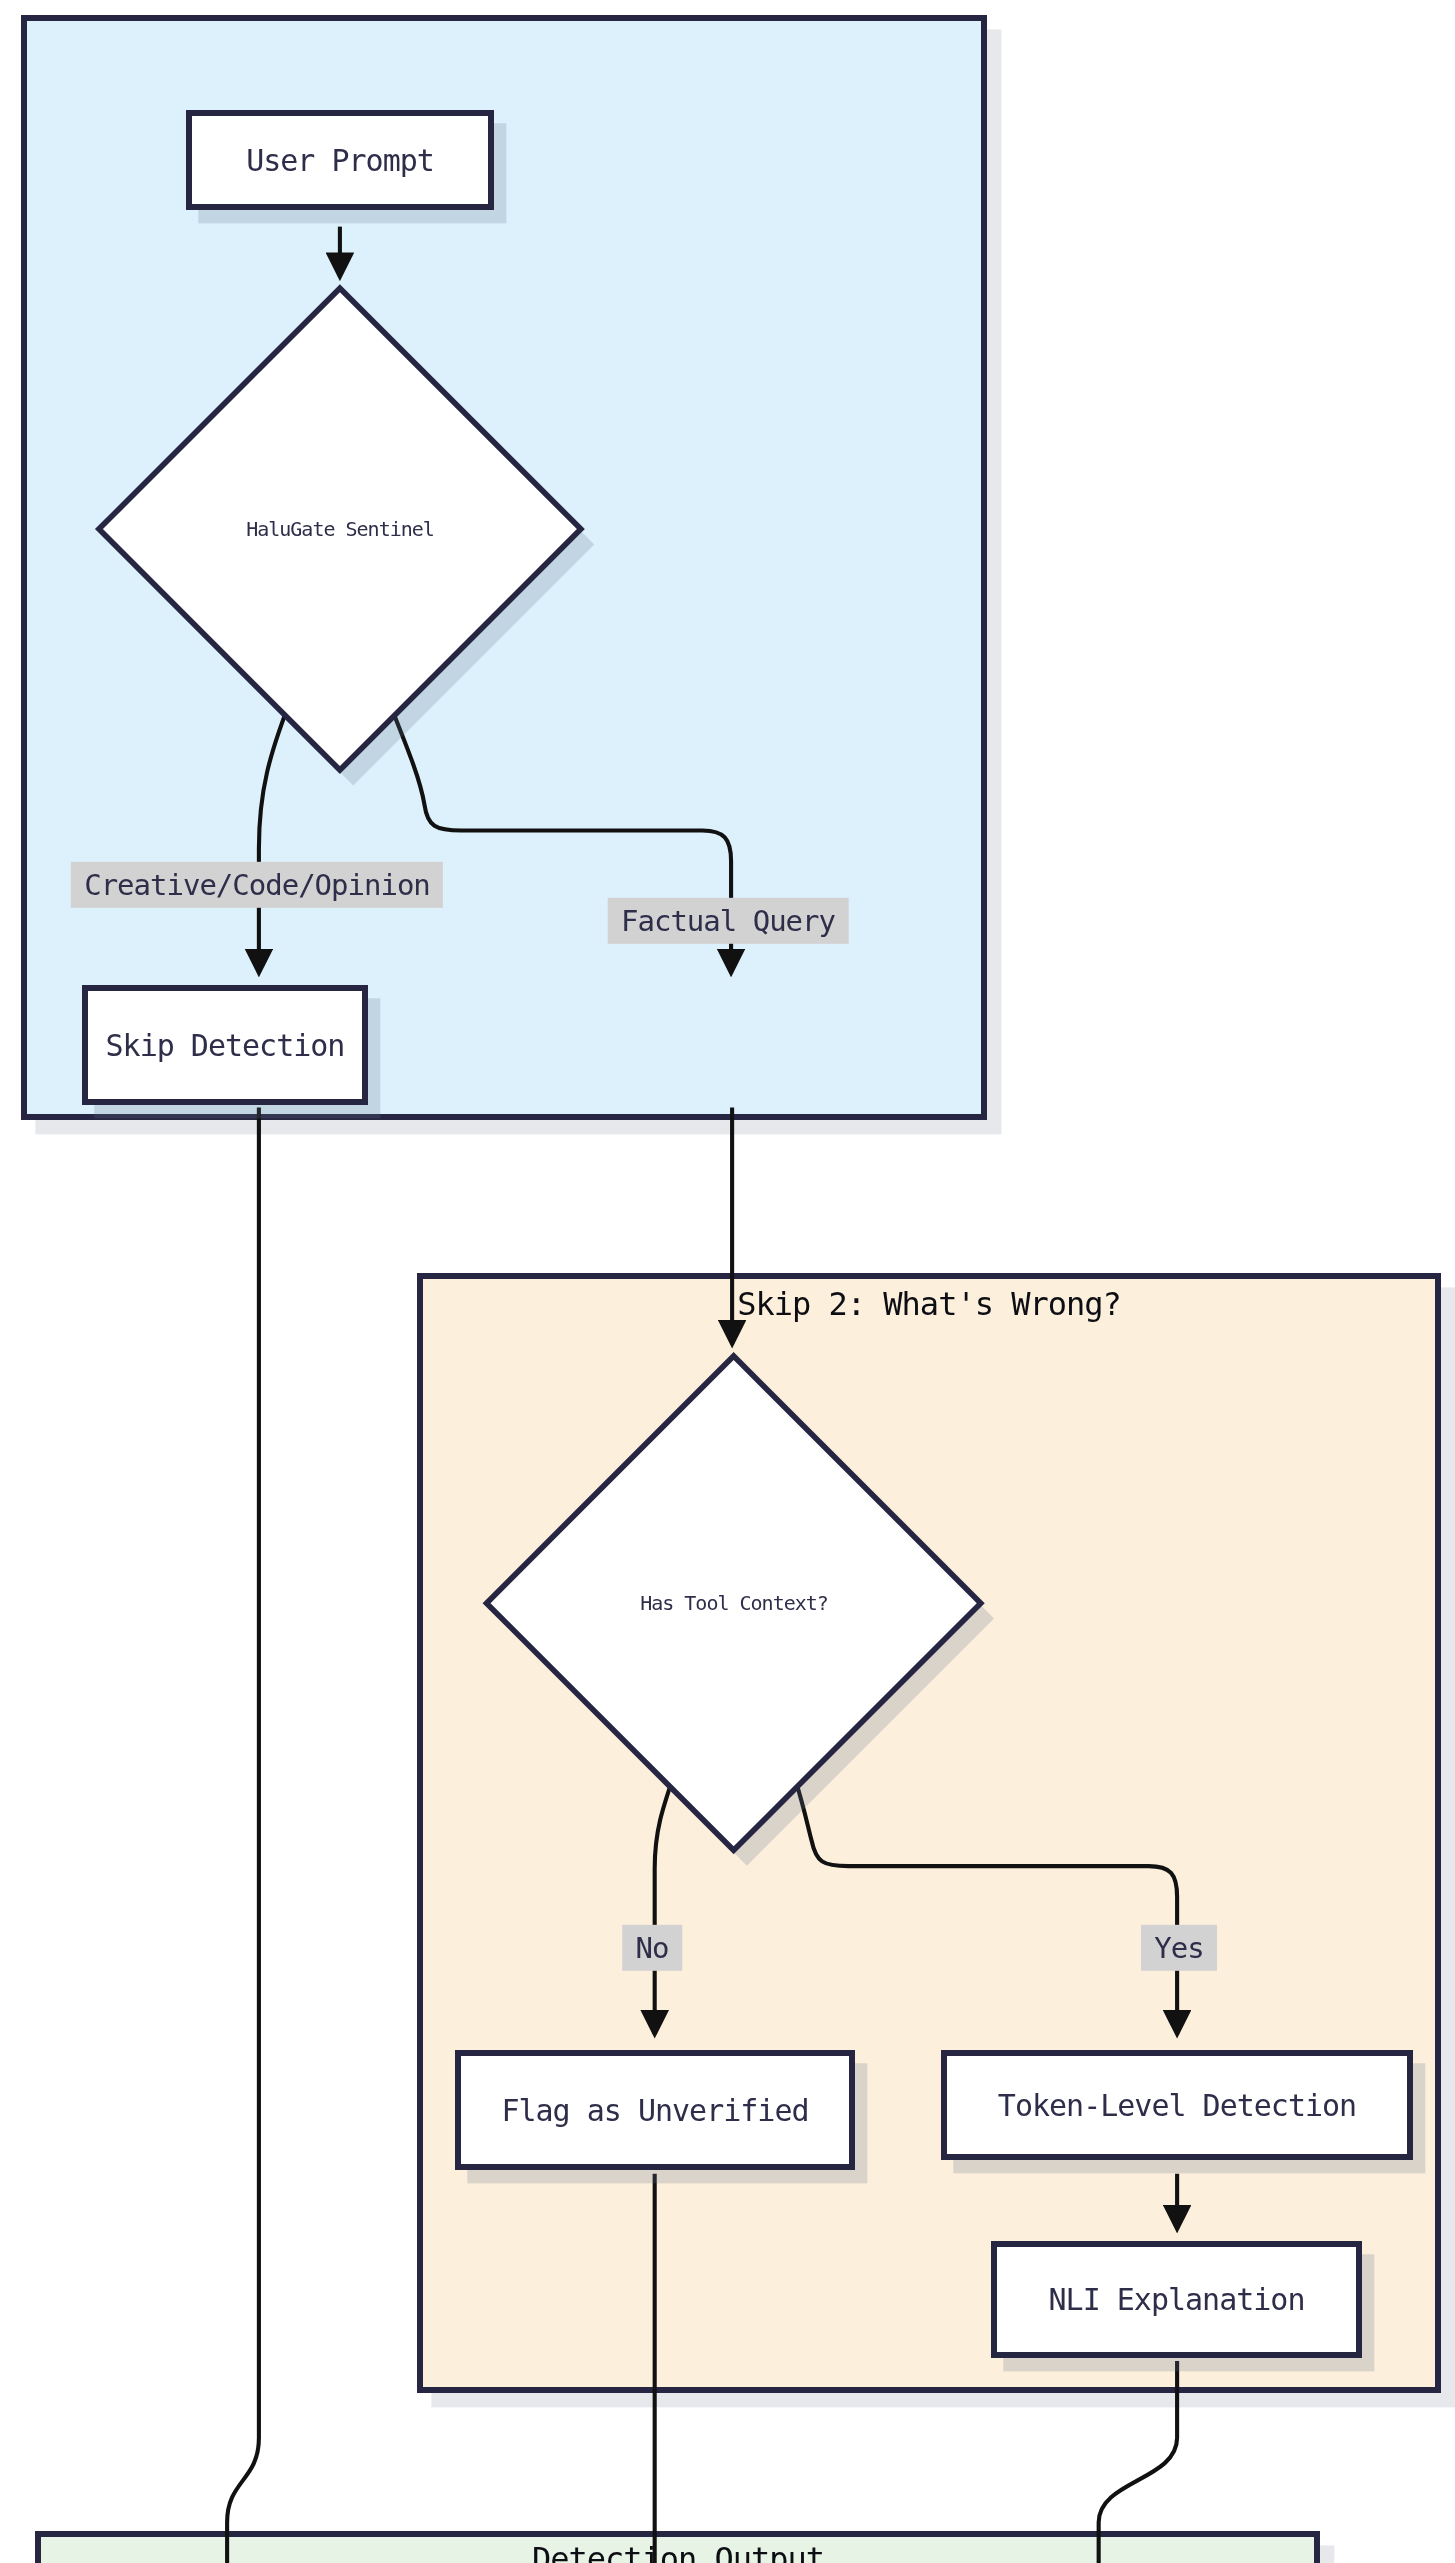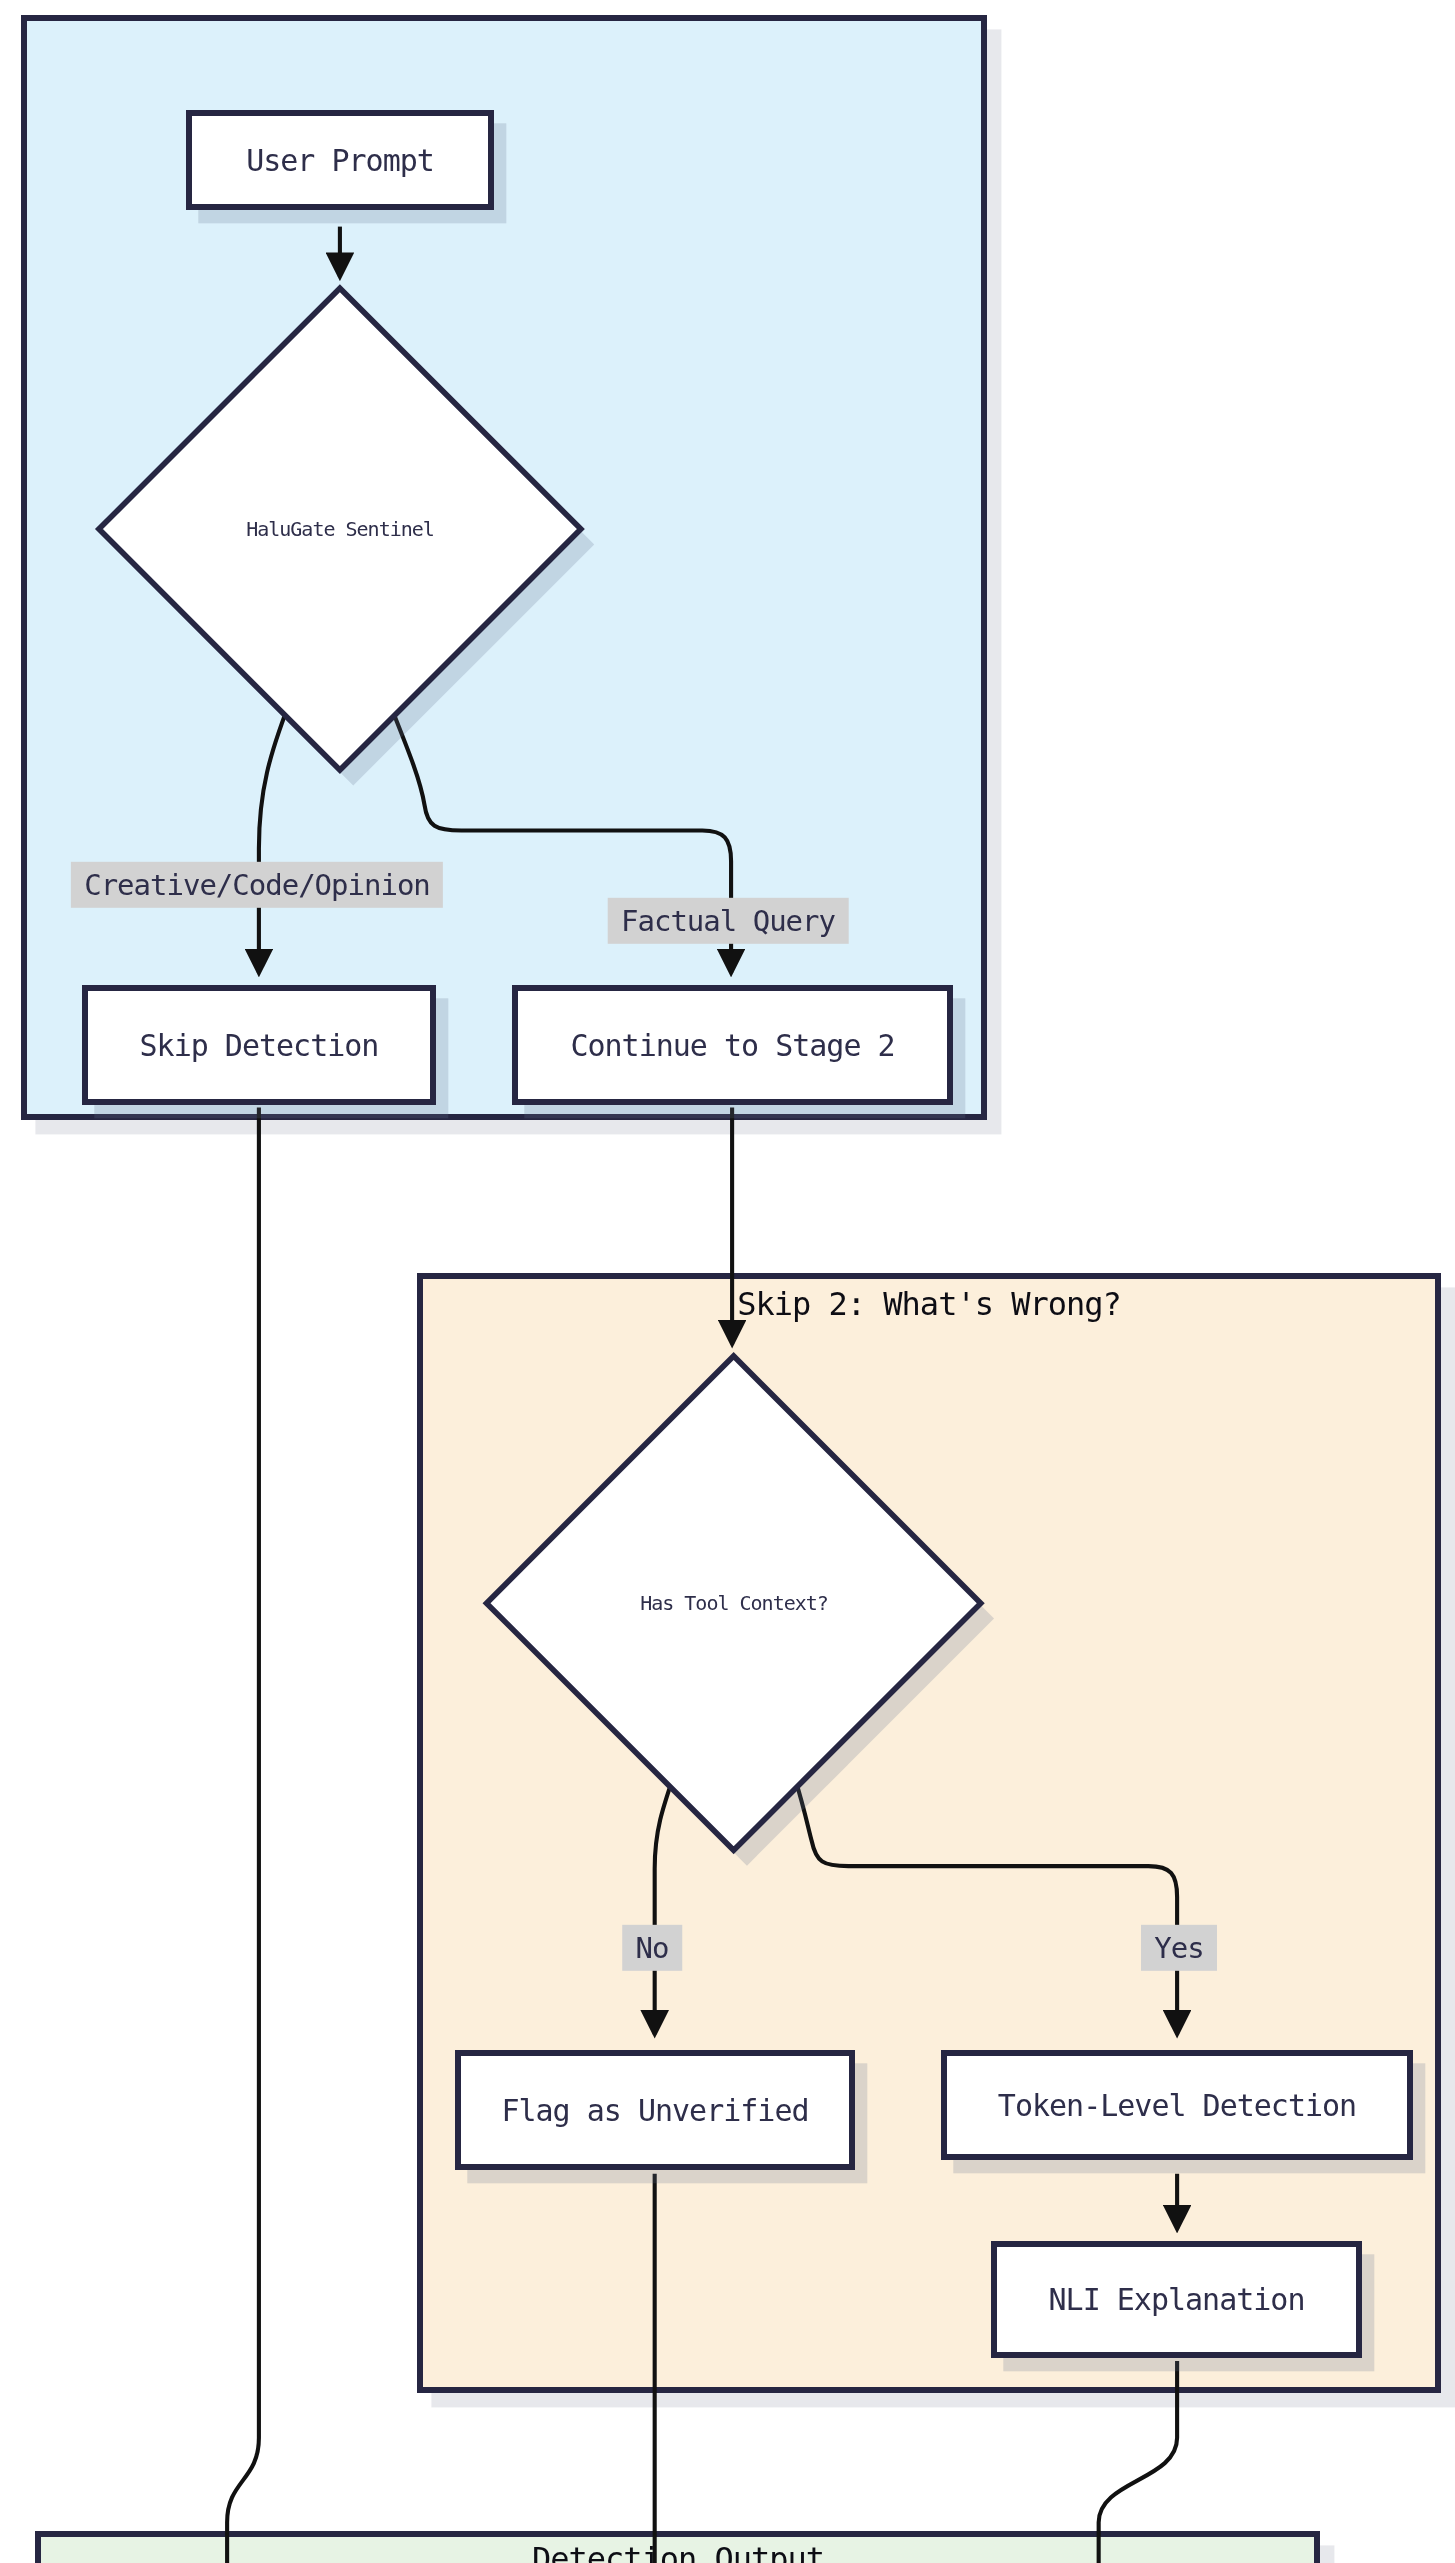--- a/index.html
+++ b/index.html
@@ -50,21 +50,21 @@
     align-items:center;
     justify-content:center;
     font-size:30px;
     color:#2e2e4a;
     white-space:nowrap;
     letter-spacing:-1px;
     box-shadow:12.3px 13.3px 0 rgba(100,115,140,0.22);
     z-index:3;
   }
   #node-user-prompt{left:186px;top:110px;width:308px;height:100px;}
-  #node-skip{left:82px;top:985px;width:354px;height:120px;}
+  #node-skip{left:82px;top:985px;width:286px;height:120px;}
   #node-continue{left:512px;top:985px;width:441px;height:120px;}
   #node-flag{left:455px;top:2050px;width:400px;height:120px;}
   #node-token{left:941px;top:2050px;width:472px;height:110px;}
   #node-nli{left:991px;top:2241px;width:371px;height:117px;}
 
   
   .diamond-label{
     position:absolute;
     transform:translate(-50%,-50%);
     font-size:20px;
@@ -124,21 +124,20 @@
     <polygon class="diamond-shape" points="663,562 1133,1032 663,1502 193,1032"></polygon>
     <polygon class="diamond-shadow" points="1457,2675 1939,3157 1457,3639 975,3157"></polygon>
     <polygon class="diamond-shape" points="1431,2645 1913,3127 1431,3609 949,3127"></polygon>
   </svg>
 
   <div class="sg-title" id="title-stage2">Skip 2: What's Wrong?</div>
   <div class="sg-title" id="title-output">Detection Output</div>
 
   <div class="node" id="node-user-prompt">User Prompt</div>
   <div class="node" id="node-skip">Skip Detection</div>
-  <div class="node" id="node-continue">Continue to Stage 2</div>
   <div class="node" id="node-flag">Flag as Unverified</div>
   <div class="node" id="node-token">Token-Level Detection</div>
   <div class="node" id="node-nli">NLI Explanation</div>
 
   <div class="diamond-label" id="label-halugate">HaluGate Sentinel</div>
   <div class="diamond-label" id="label-hastool">Has Tool Context?</div>
 
   <div class="edge-label" id="elabel-creative">Creative/Code/Opinion</div>
   <div class="edge-label" id="elabel-factual">Factual Query</div>
   <div class="edge-label" id="elabel-no">No</div>

